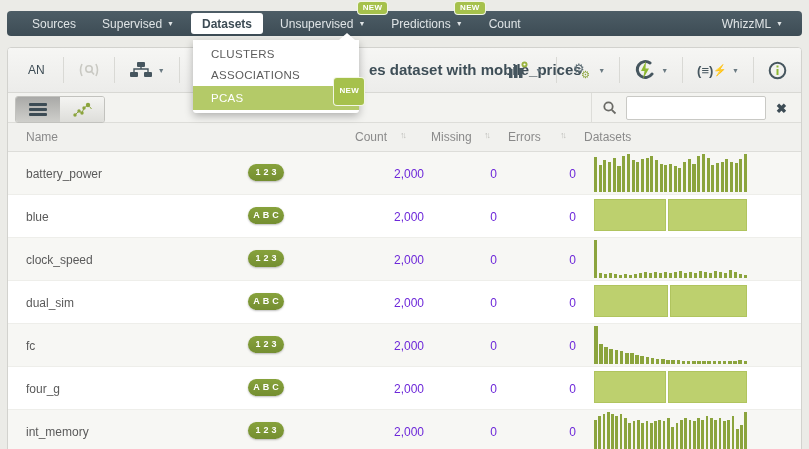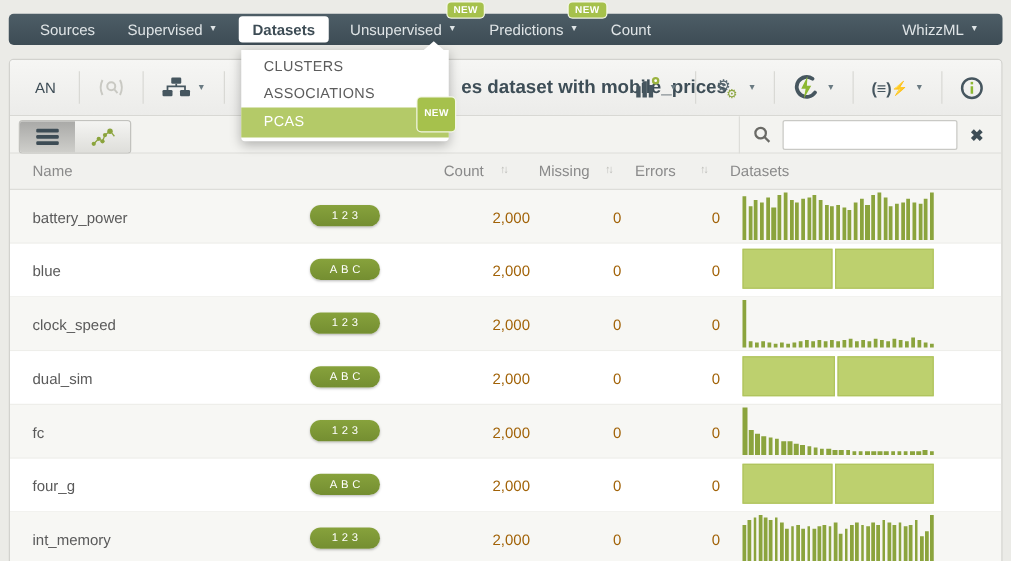--- a/index.html
+++ b/index.html
@@ -56,27 +56,27 @@
   .sort { color:#bdbdb9; font-size:9px; letter-spacing:-2px; cursor:pointer; }
   .h-name{left:18px;} .h-count{left:347px;} .s1{left:392px;top:8px;} .h-missing{left:423px;}
   .s2{left:476px;top:8px;} .h-errors{left:500px;} .s3{left:552px;top:8px;} .h-hist{left:576px;}
 
   .tbody { position:relative; }
   .trow { position:relative; height:43px; border-bottom:1px solid #eeeeea; cursor:pointer; }
   .trow.odd { background:#f7f7f4; }
   .trow.even { background:#ffffff; }
   .cell { position:absolute; font-size:12px; color:#555; top:15px; }
   .cell.name { left:18px; color:#5a5a5a; }
-  .cell.num { text-align:right; color:#a16207; }
+  .cell.num { text-align:right; color:#6d28d9; }
   .cell.count { left:330px; width:86px; }
   .cell.missing { left:420px; width:69px; }
   .cell.errors { left:500px; width:68px; }
-  .type-badge { position:absolute; left:240px; top:12px; width:56px; height:17px;
+  .type-badge { position:absolute; left:240px; top:12px; width:36px; height:17px;
     background:linear-gradient(#87a23c,#748e31); border-radius:9px; color:#fff;
-    font-size:9px; font-weight:normal; letter-spacing:3px; text-align:center; line-height:17px;
+    font-size:9px; font-weight:bold; letter-spacing:3px; text-align:center; line-height:17px;
     box-shadow:0 1px 2px rgba(0,0,0,.25); text-indent:3px; }
   .hist { position:absolute; left:586px; bottom:2px; width:155px; height:38px;
     display:flex; align-items:flex-end; }
   .hist .bar { background:#8ba43d; margin-right:1.6px; }
   .hist.blocks { bottom:6px; height:32px; }
   .hist .block { height:100%; background:#bdd06e; border:1px solid #b0c45e; margin-right:2px; }
 
   
   .dropdown { position:absolute; left:193px; top:40px; width:166px; z-index:50;
     background:#fff; box-shadow:0 3px 9px rgba(0,0,0,.28); border-radius:0 0 3px 3px; padding:4px 0 3px; }

